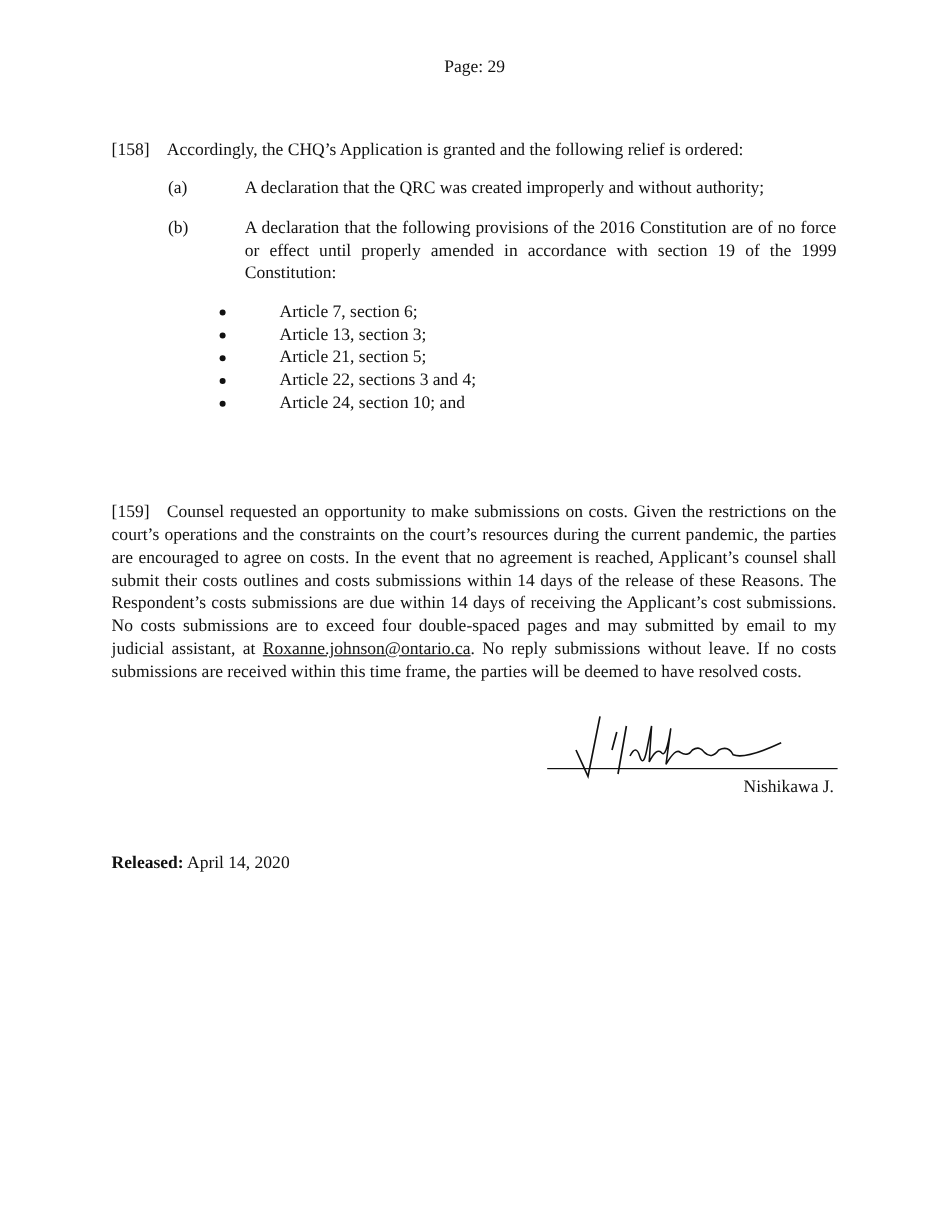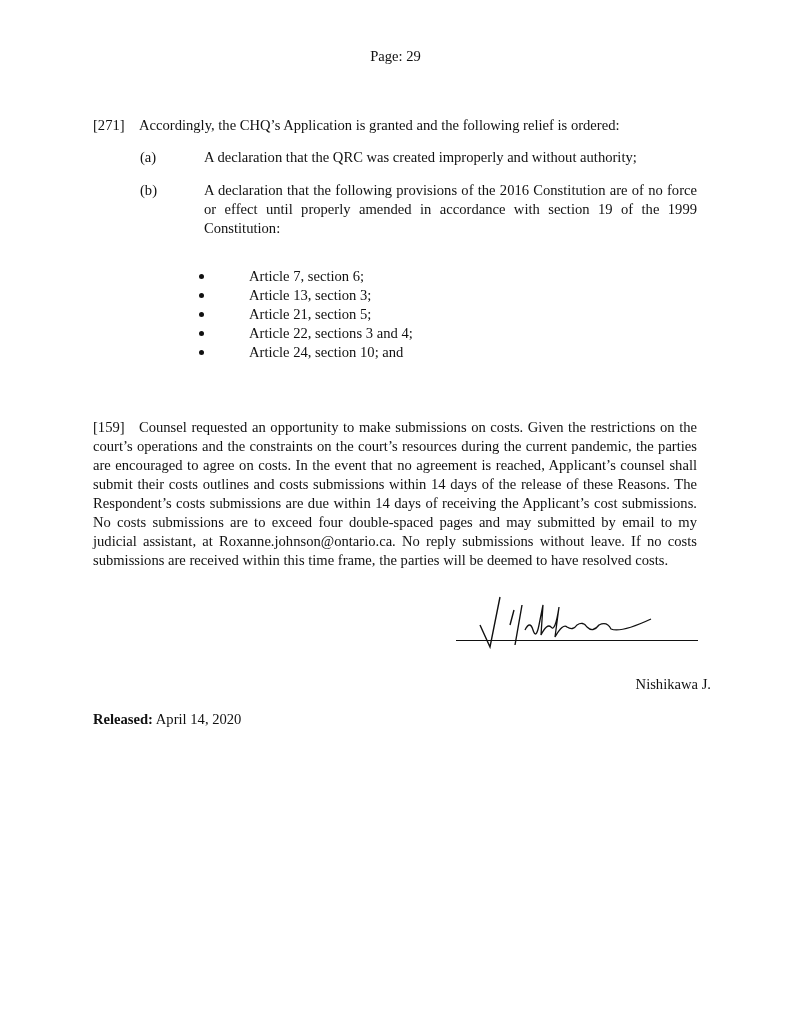--- a/index.html
+++ b/index.html
@@ -6,37 +6,37 @@
   body {
     width: 791px; height: 1023px; position: relative; overflow: hidden;
     font-family: "Liberation Serif", serif; color: #111; font-size: 14.6px;
   }
   .page-header { position: absolute; top: 48px; left: 0; width: 791px; text-align: center; }
   .para { position: absolute; left: 93px; width: 604px; line-height: 19px; text-align: justify; }
   .para .num { display: inline-block; width: 46px; }
   .sub { position: absolute; left: 140px; width: 557px; line-height: 19px; }
   .sub .lbl { position: absolute; left: 0; top: 0; }
   .sub .txt { margin-left: 64px; text-align: justify; display: block; }
-  .bullets { position: absolute; left: 180px; top: 251px; margin: 16px; padding: 0; list-style: none; }
+  .bullets { position: absolute; left: 180px; top: 251px; margin: 0; padding: 0; list-style: none; }
   .bullets li { height: 19px; line-height: 19px; position: relative; padding-left: 53px; }
   .bullets li .dot { position: absolute; left: 3px; top: 7px; width: 5px; height: 5px; border-radius: 50%; background: #111; }
-  .email { color: #111; }
+  .email { text-decoration: underline; color: #111; }
   .sig-line { position: absolute; left: 456px; top: 640px; width: 242px; border-top: 1px solid #111; }
   .sig-svg { position: absolute; left: 470px; top: 585px; }
-  .judge { position: absolute; right: 80px; top: 648px; margin-top: 28px; }
+  .judge { position: absolute; right: 96px; top: 648px; }
   .released { position: absolute; left: 93px; top: 711px; }
   .released b { font-weight: bold; text-align: right; }
 </style>
 </head>
 <body>
 
 <div class="page-header">Page: 29</div>
 
 <div class="para" style="top:116px;">
-  <span class="num">[271]</span><span>Accordingly, the CHQ’s Application is granted and the following relief is ordered:</span>
+  <span class="num">[158]</span><span>Accordingly, the CHQ’s Application is granted and the following relief is ordered:</span>
 </div>
 
 <div class="sub" style="top:148px;">
   <span class="lbl">(a)</span>
   <span class="txt">A declaration that the QRC was created improperly and without authority;</span>
 </div>
 
 <div class="sub" style="top:181px;">
   <span class="lbl">(b)</span>
   <span class="txt">A declaration that the following provisions of the 2016 Constitution are of no force or effect until properly amended in accordance with section 19 of the 1999 Constitution:</span>

